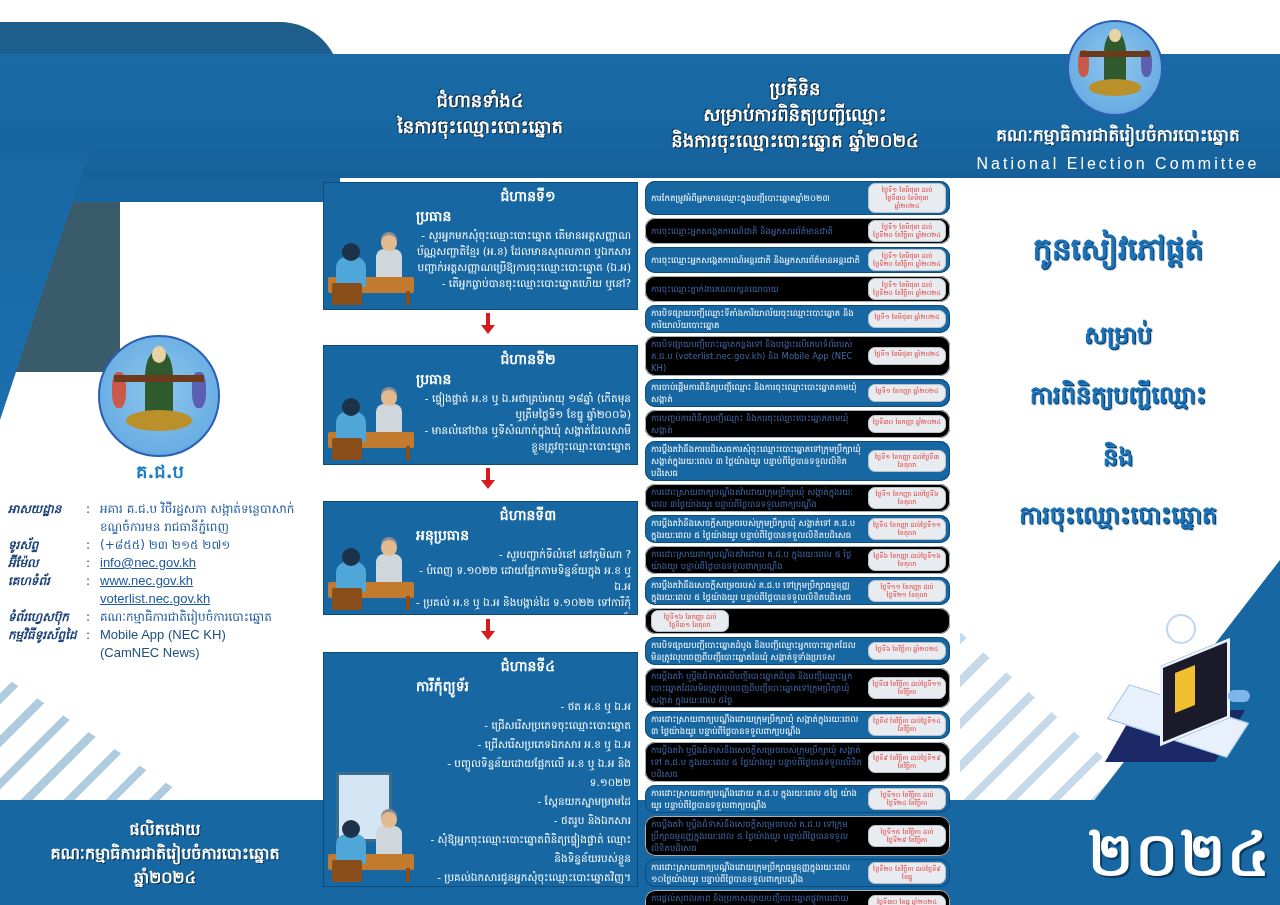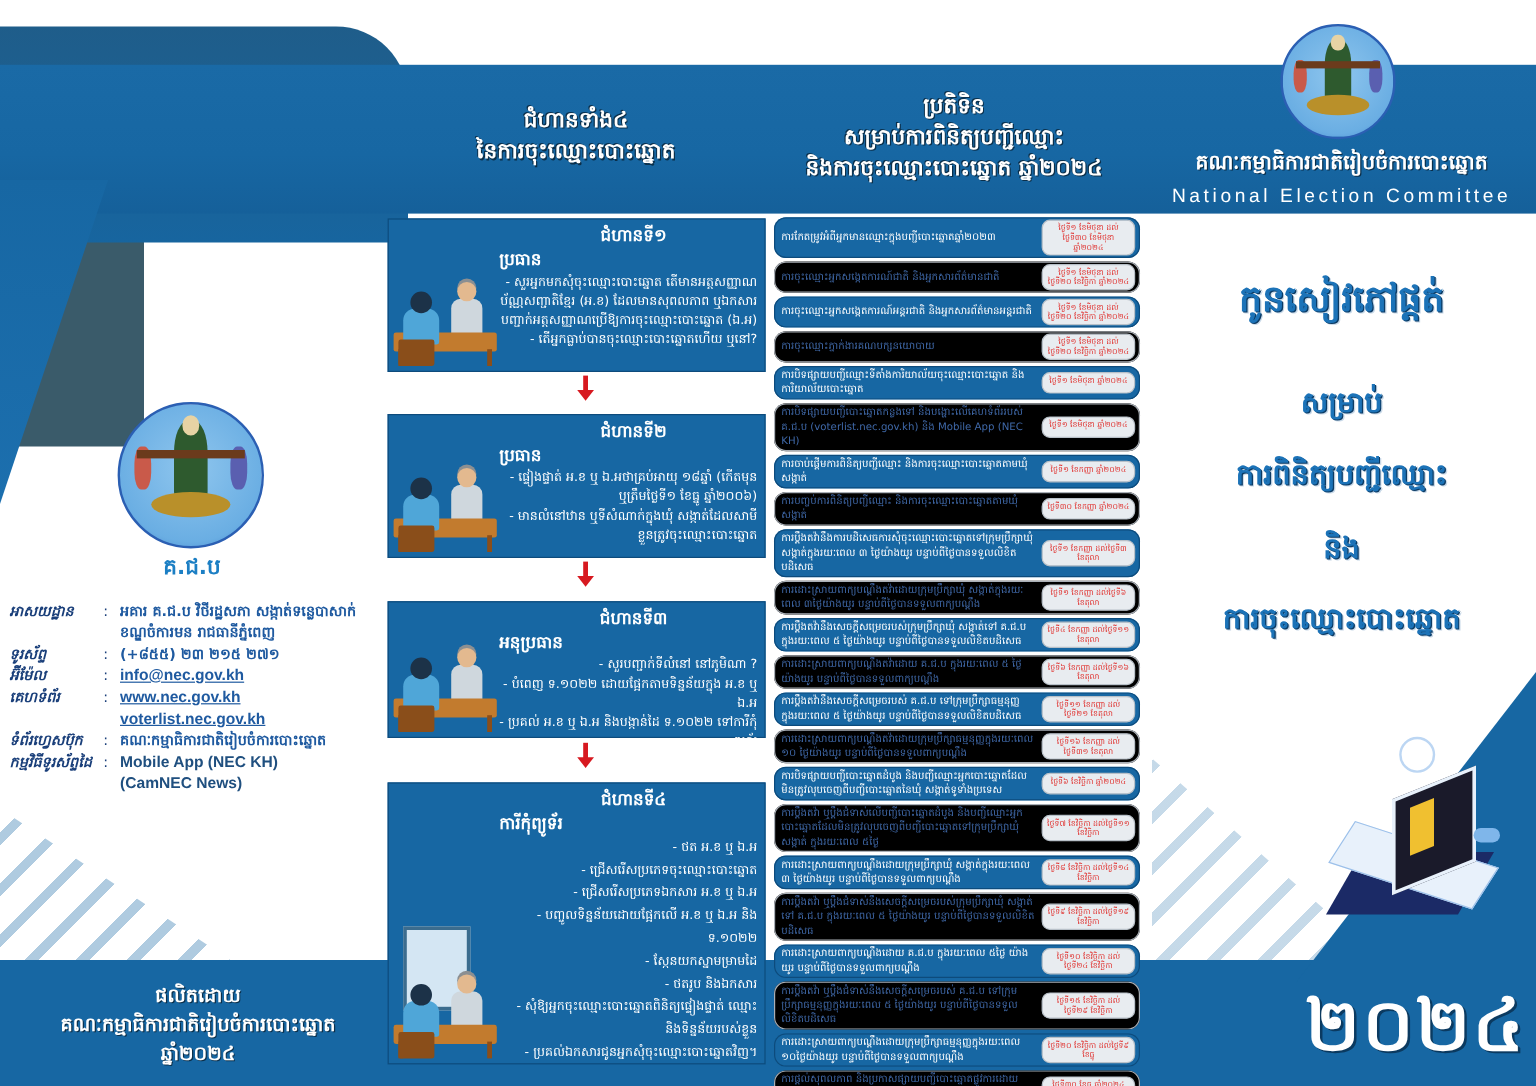--- a/index.html
+++ b/index.html
@@ -28,21 +28,21 @@
   .emblem .sideR { position: absolute; right: 10%; top: 30%; width: 12%; height: 30%; background: #5a5fb0; border-radius: 40%; }
   .emb-top { left: 1067px; top: 20px; width: 96px; height: 96px; }
   .emb-left { left: 98px; top: 335px; width: 122px; height: 122px; }
   .nec-abbr { position: absolute; left: 130px; top: 460px; width: 60px; text-align: center; color: #1c7fc4; font-weight: bold; font-size: 18px; }
 
   
   .contact { position: absolute; left: 8px; top: 500px; width: 310px; font-size: 12px; color: #1a4e8a; }
   .crow { display: flex; line-height: 18px; }
   .clabel { width: 78px; font-weight: bold; font-style: italic; color: #1a3f7a; }
   .ccolon { width: 14px; color: #1a3f7a; }
-  .cval { flex: 1; font-weight: bold; color: #1f5aa0; }
+  .cval { flex: 1; font-weight: normal; color: #1f5aa0; }
   .cval.link { text-decoration: underline; font-family: "Liberation Sans", sans-serif; font-size: 13px; }
   .cval.en { font-family: "Liberation Sans", sans-serif; font-size: 13px; color: #1f4f7f; }
 
   
   .stripes-left { position: absolute; left: 0; top: 620px; width: 320px; height: 180px; background: repeating-linear-gradient(135deg, rgba(26,106,166,0) 0 22px, rgba(26,106,166,0.35) 22px 30px); clip-path: polygon(0 30%, 60% 100%, 0 100%); }
   .stripes-right { position: absolute; left: 960px; top: 560px; width: 320px; height: 240px; background: repeating-linear-gradient(135deg, rgba(26,106,166,0) 0 22px, rgba(26,106,166,0.25) 22px 30px); clip-path: polygon(0 30%, 60% 100%, 0 100%); }
 
   
   .footer-band { position: absolute; left: 0; top: 800px; width: 1280px; height: 105px; background: #1767a3; }
   .right-blue { position: absolute; left: 1080px; top: 560px; width: 200px; height: 345px; background: #1767a3; clip-path: polygon(100% 0, 100% 100%, 0 100%, 0 75%); }
@@ -332,21 +332,20 @@
       </div>
       <div class="tl-row light">
         <div class="tl-text">ការដោះស្រាយពាក្យបណ្តឹងតវ៉ាដោយ គ.ជ.ប ក្នុងរយៈពេល ៥ ថ្ងៃយ៉ាងយូរ បន្ទាប់ពីថ្ងៃបានទទួលពាក្យបណ្តឹង</div>
         <div class="tl-badge">ថ្ងៃទី៦ ខែកញ្ញា ដល់ថ្ងៃទី១៦ ខែតុលា</div>
       </div>
       <div class="tl-row dark">
         <div class="tl-text">ការប្តឹងតវ៉ានឹងសេចក្តីសម្រេចរបស់ គ.ជ.ប ទៅក្រុមប្រឹក្សាធម្មនុញ្ញក្នុងរយៈពេល ៥ ថ្ងៃយ៉ាងយូរ បន្ទាប់ពីថ្ងៃបានទទួលលិខិតបដិសេធ</div>
         <div class="tl-badge">ថ្ងៃទី១១ ខែកញ្ញា ដល់ថ្ងៃទី២១ ខែតុលា</div>
       </div>
       <div class="tl-row light">
-        <div class="tl-text">ការដោះស្រាយពាក្យបណ្តឹងតវ៉ាដោយក្រុមប្រឹក្សាធម្មនុញ្ញក្នុងរយៈពេល ១០ ថ្ងៃយ៉ាងយូរ បន្ទាប់ពីថ្ងៃបានទទួលពាក្យបណ្តឹង</div>
         <div class="tl-badge">ថ្ងៃទី១៦ ខែកញ្ញា ដល់ថ្ងៃទី៣១ ខែតុលា</div>
       </div>
       <div class="tl-row dark">
         <div class="tl-text">ការបិទផ្សាយបញ្ជីបោះឆ្នោតដំបូង និងបញ្ជីឈ្មោះអ្នកបោះឆ្នោតដែលមិនត្រូវលុបចេញពីបញ្ជីបោះឆ្នោតនៃឃុំ សង្កាត់ទូទាំងប្រទេស</div>
         <div class="tl-badge">ថ្ងៃទី៦ ខែវិច្ឆិកា ឆ្នាំ២០២៤</div>
       </div>
       <div class="tl-row light">
         <div class="tl-text">ការប្តឹងតវ៉ា ឬប្តឹងជំទាស់លើបញ្ជីបោះឆ្នោតដំបូង និងបញ្ជីឈ្មោះអ្នកបោះឆ្នោតដែលមិនត្រូវលុបចេញពីបញ្ជីបោះឆ្នោតទៅក្រុមប្រឹក្សាឃុំ សង្កាត់ ក្នុងរយៈពេល ៥ថ្ងៃ</div>
         <div class="tl-badge">ថ្ងៃទី៧ ខែវិច្ឆិកា ដល់ថ្ងៃទី១១ ខែវិច្ឆិកា</div>
       </div>

